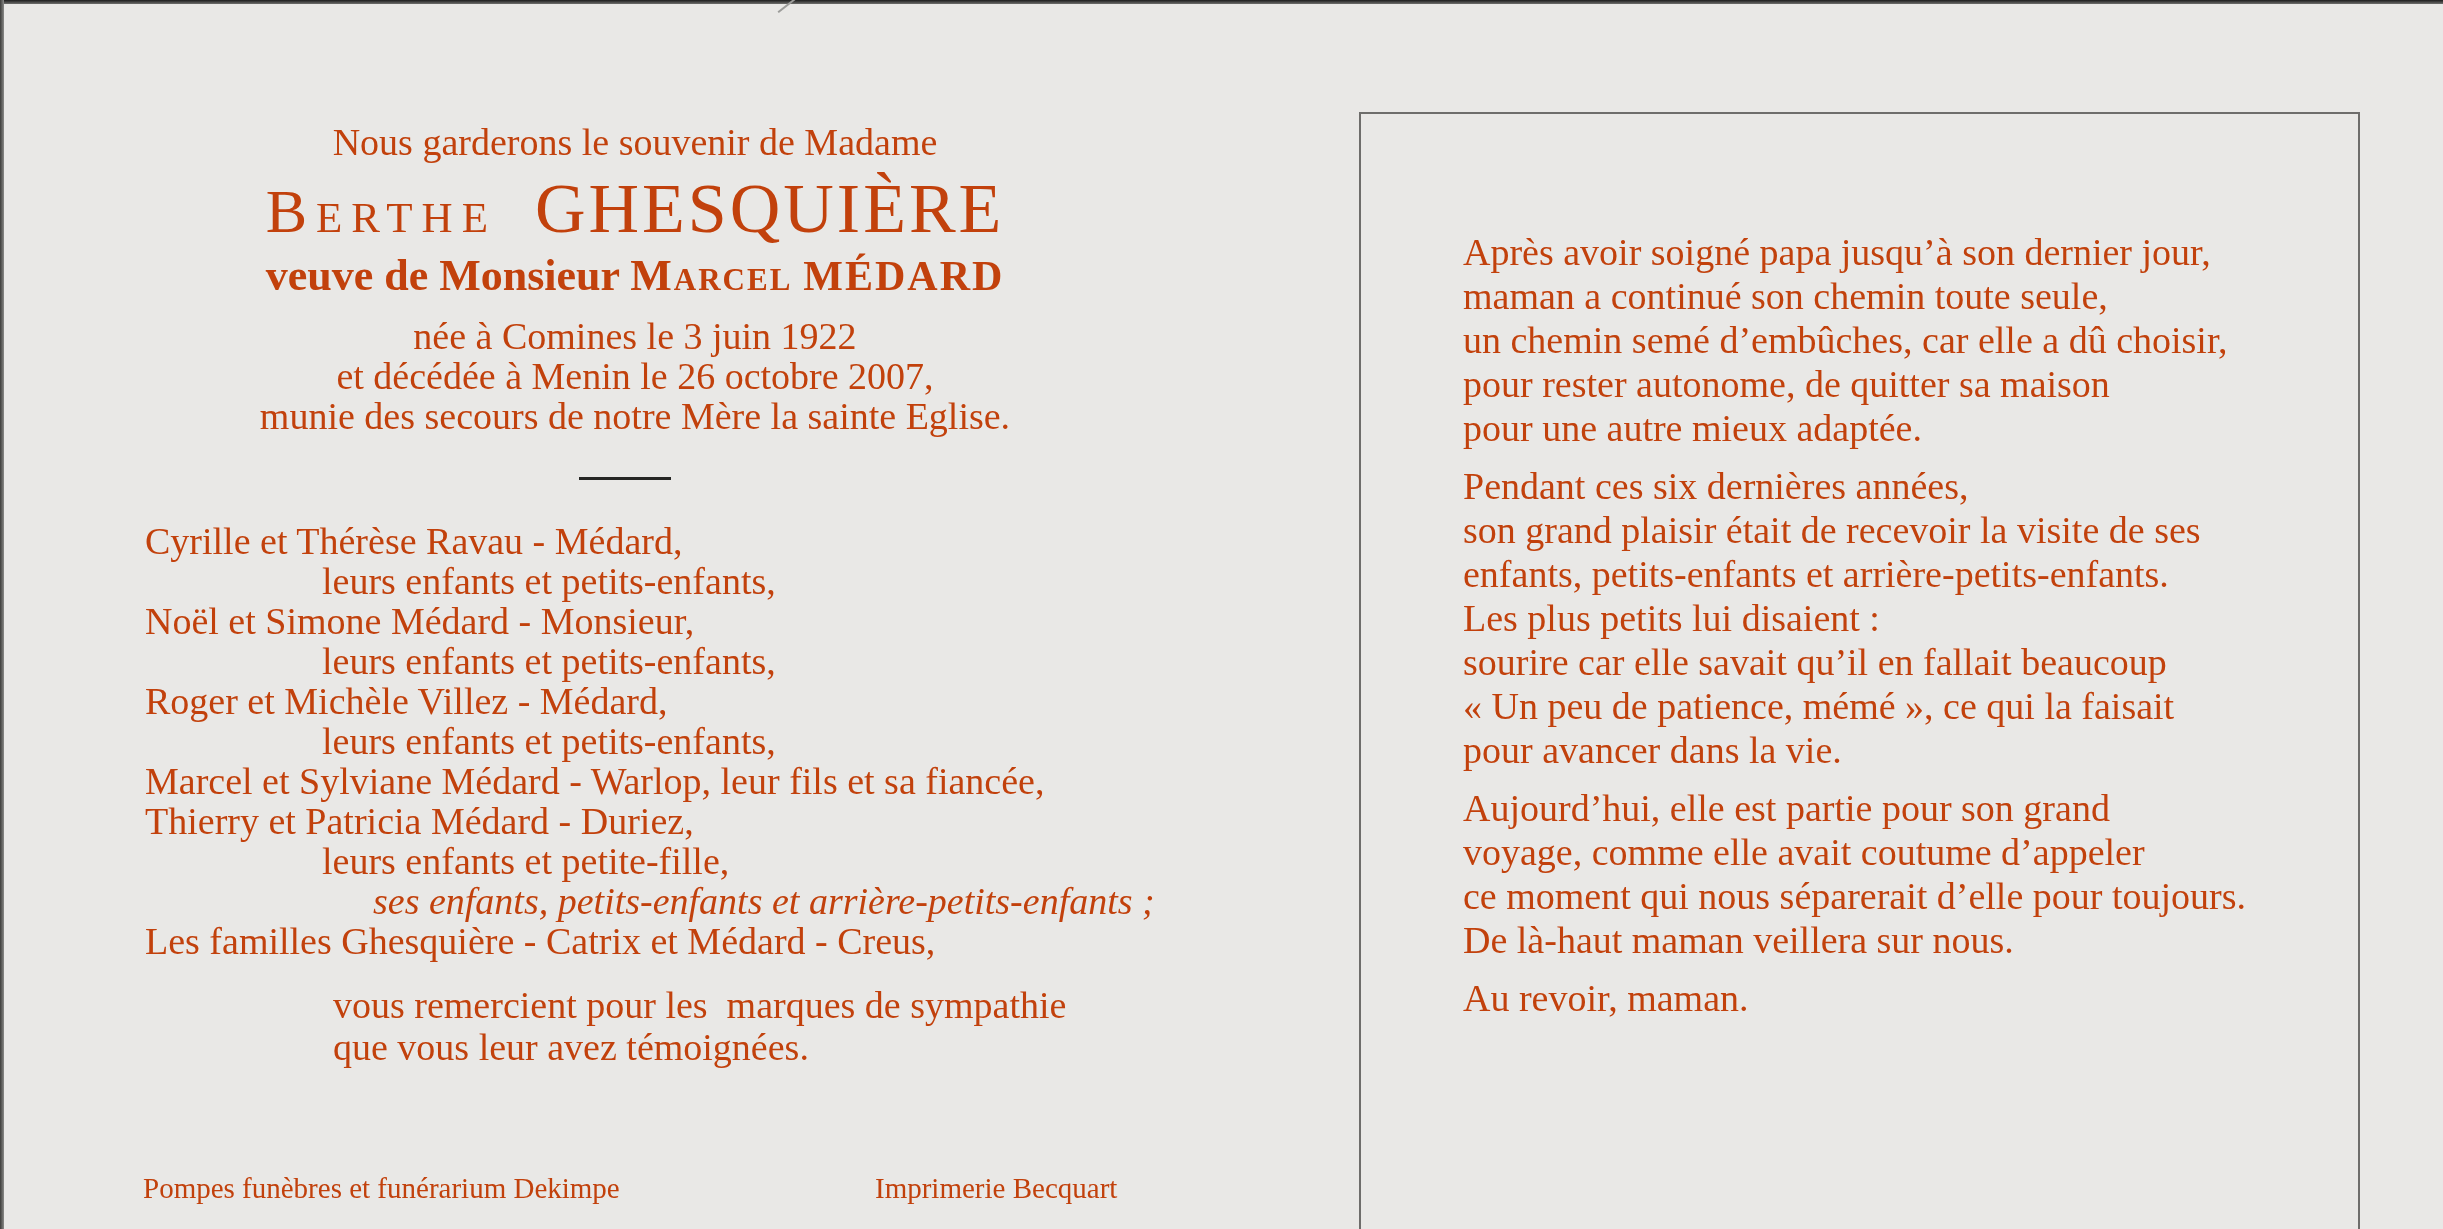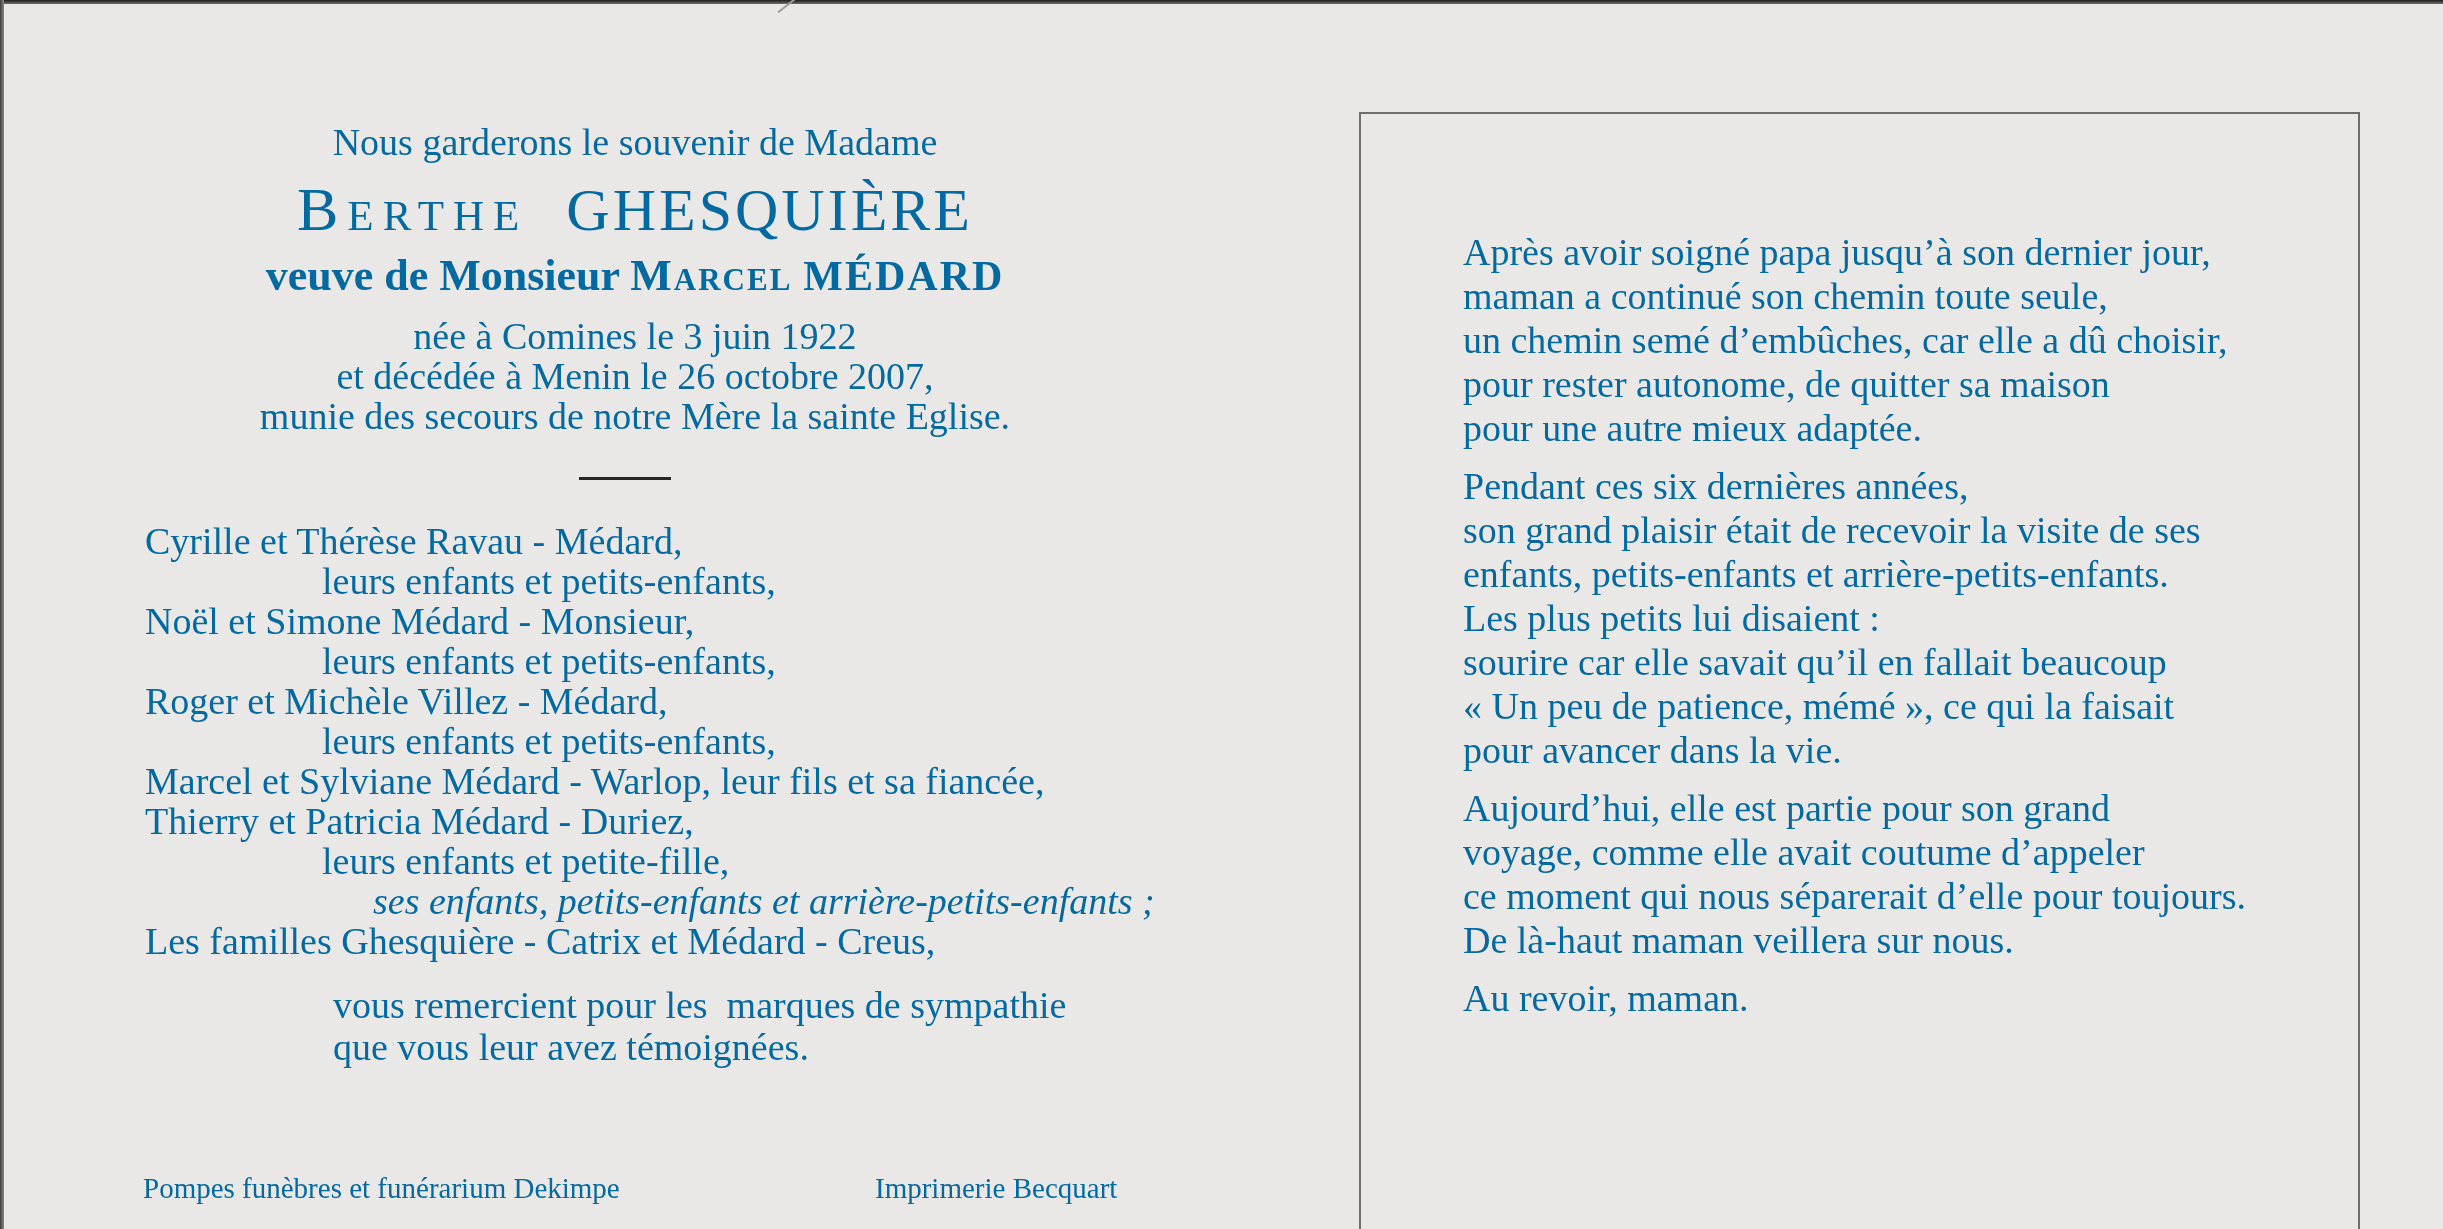--- a/index.html
+++ b/index.html
@@ -1,36 +1,36 @@
 <!DOCTYPE html>
 <html><head>
 <meta charset="utf-8">
 <style>
   html,body{margin:0;padding:0;}
   .card{
     position:relative;
     width:2443px;height:1229px;
     background:#e9e8e6;
-    color:#0369a1;
+    color:#c2410c;
     font-family:"Liberation Serif", serif;
     overflow:hidden;
   }
   
   .edge-top{position:absolute;left:0;top:0;width:2443px;height:4px;
     background:linear-gradient(to bottom,#1c1c1c,#6f6f6d);}
   .edge-left{position:absolute;left:0;top:0;width:4px;height:1229px;
     background:linear-gradient(to right,#3c3c3a,#8a8a88);}
   .scratch{position:absolute;left:775px;top:2px;width:30px;height:2px;
     background:#9c9c9a;transform:rotate(-38deg);}
   
   .header{position:absolute;left:10px;top:0;width:1250px;text-align:center;}
   .intro{position:absolute;left:0;top:120px;width:100%;font-size:38px;}
   .name-line{position:absolute;left:0;top:168px;width:100%;line-height:82px;white-space:nowrap;}
   .name-first{font-variant:small-caps;font-size:62px;letter-spacing:9px;}
-  .name-last{font-size:60px;letter-spacing:3px;text-transform:uppercase;margin-left:38px;}
+  .name-last{font-size:70px;letter-spacing:3px;text-transform:uppercase;margin-left:38px;}
   .widow-line{position:absolute;left:0;top:250px;width:100%;
     font-weight:bold;font-size:44px;white-space:nowrap;}
   .widow-line .sc{font-variant:small-caps;letter-spacing:2px;}
   .widow-line .uc{text-transform:uppercase;letter-spacing:2px;font-size:42px;}
   .vitals{position:absolute;left:0;top:316px;width:100%;font-size:38px;line-height:40px;}
   .rule{position:absolute;left:579px;top:477px;width:92px;height:3px;background:#262624;}
   .family{position:absolute;left:145px;top:521px;width:1110px;
     font-size:38px;line-height:40px;text-align:left;white-space:nowrap;}
   .fam-name{margin-left:0;}
   .fam-sub{margin-left:177px;}

